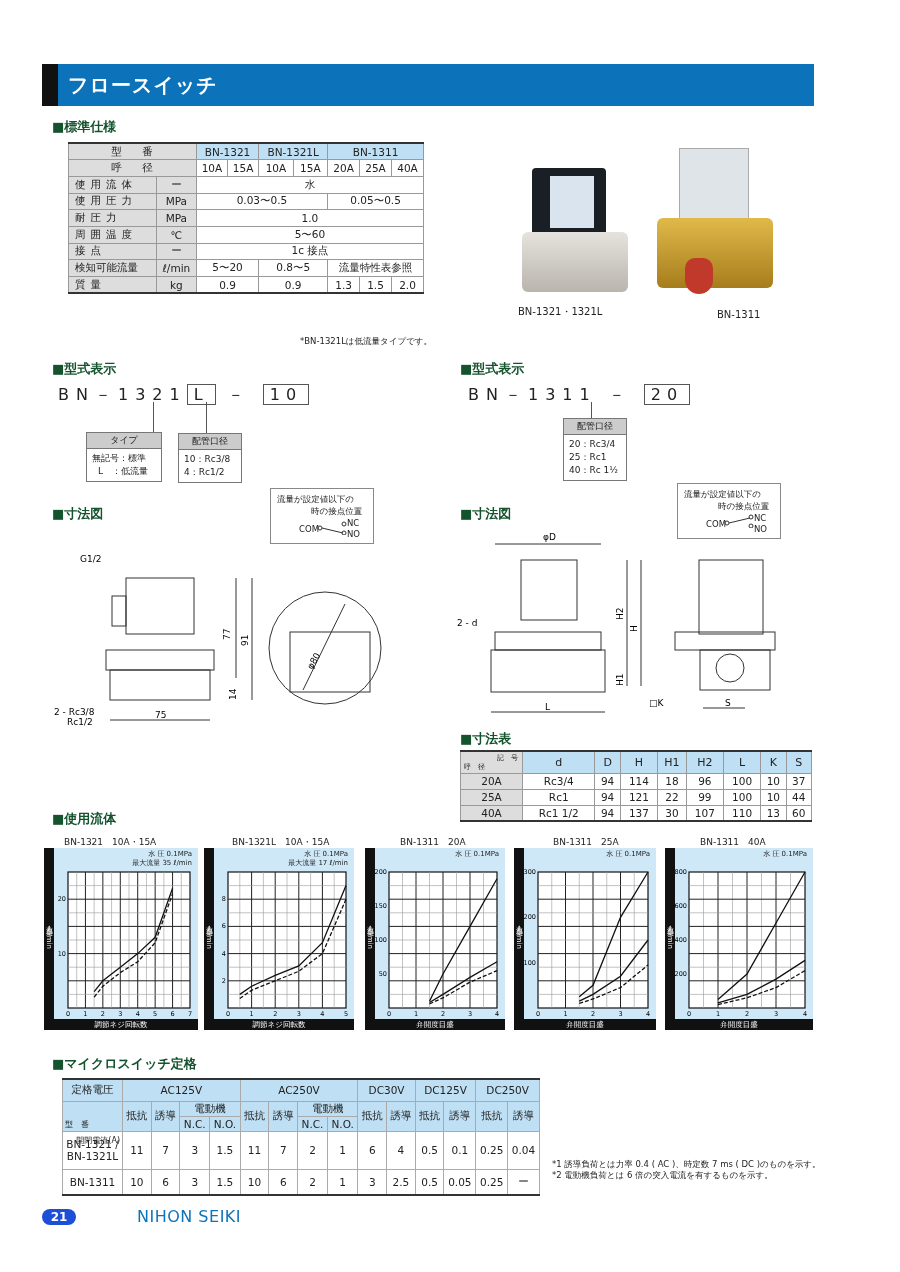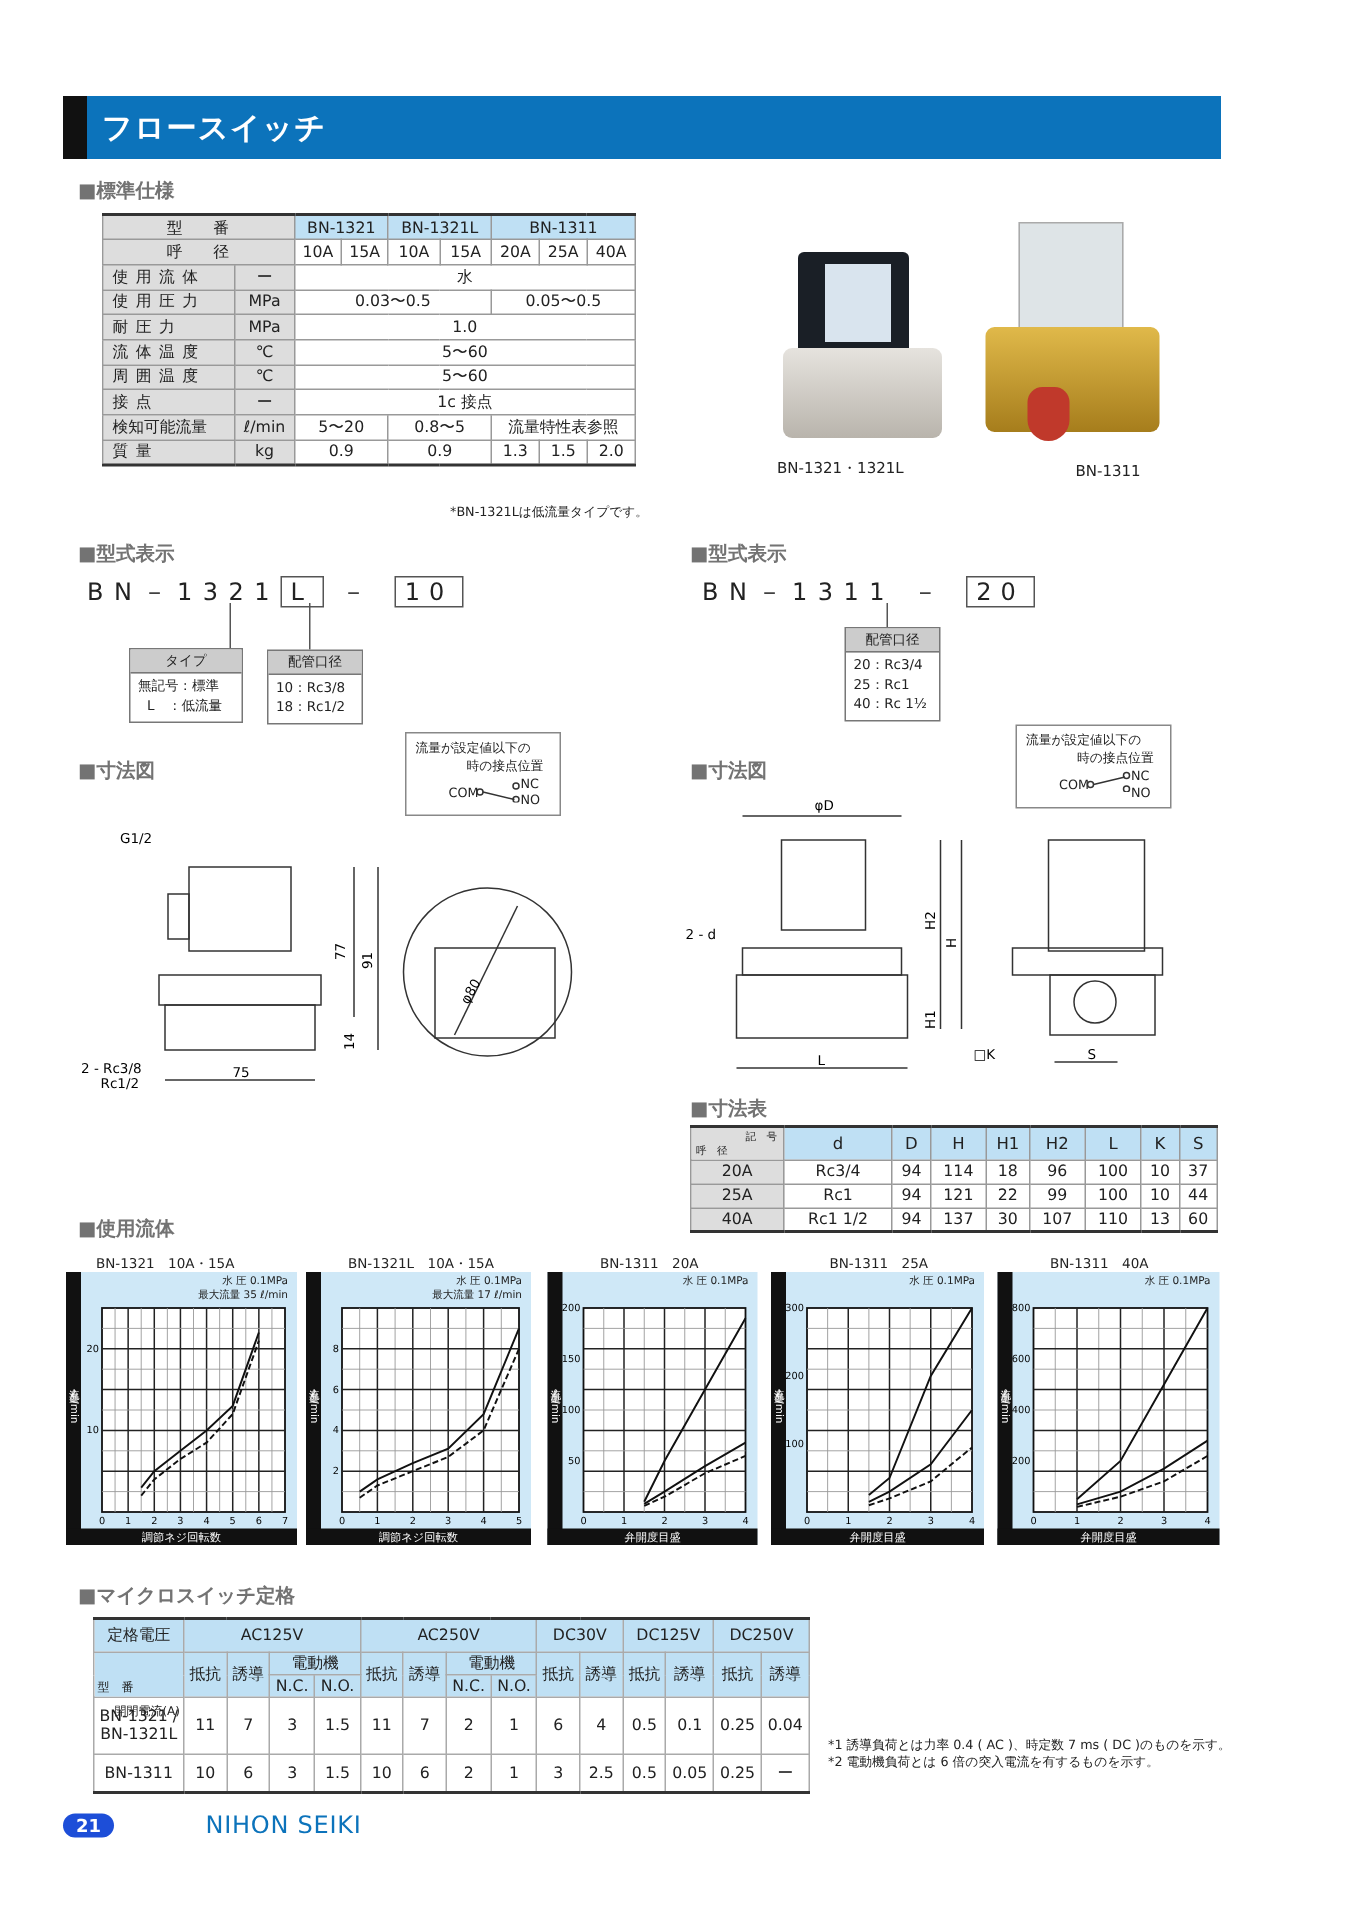--- a/index.html
+++ b/index.html
@@ -1,21 +1,21 @@
 <!DOCTYPE html>
 <html><head>
 <meta charset="utf-8">
 <style>
   * { box-sizing: border-box; margin: 0; padding: 0; }
   body { width: 900px; height: 1272px; background: #fff; font-family: "DejaVu Sans", "Liberation Sans", sans-serif; color: #222; position: relative; overflow: hidden; }
   .abs { position: absolute; }
   .title-bar { left: 42px; top: 64px; width: 772px; height: 42px; background: #0c73bb; }
   .title-bar .black { position:absolute; left:0; top:0; width:16px; height:42px; background:#111; }
   .title-bar .txt { position:absolute; left:26px; top:8px; color:#fff; font-size:20px; font-weight:bold; letter-spacing:1px; }
-  .sec { font-size: 13px; font-weight: bold; color:#737373; }
+  .sec { font-size: 13px; font-weight: bold; color:#14532d; }
   .sec::before { content:"■"; }
 
   table { border-collapse: collapse; }
   .spec td { border: 1px solid #999; font-size: 10.5px; text-align: center; height: 16.7px; padding: 0 2px; }
   .spec .lh { background: #ddd; text-align: justify; letter-spacing: 5px; padding-left: 6px; }
   .spec .unit { background: #ddd; }
   .spec .bh { background: #bfe0f4; }
   .spec tr:last-child td { border-bottom: 2px solid #333; }
   .spec tr:first-child td { border-top: 2px solid #333; }
 
@@ -84,25 +84,20 @@
         <td class="unit">MPa</td>
     <td colspan="4">0.03〜0.5</td>
     <td colspan="3">0.05〜0.5</td>
   </tr>
   <tr>
     <td class="lh">耐圧力</td>
         <td class="unit">MPa</td>
     <td colspan="7">1.0</td>
   </tr>
   <tr>
-    <td class="lh">流体温度</td>
-        <td class="unit">℃</td>
-    <td colspan="7">5〜60</td>
-  </tr>
-  <tr>
     <td class="lh">周囲温度</td>
         <td class="unit">℃</td>
     <td colspan="7">5〜60</td>
   </tr>
   <tr>
     <td class="lh">接点</td>
         <td class="unit">ー</td>
     <td colspan="7">1c 接点</td>
   </tr>
   <tr>
@@ -150,21 +145,21 @@
   <div class="hd">タイプ</div>
   <div class="bd">
       <div>無記号：標準</div>
       <div style="padding-left:6px">L　：低流量</div>
     </div>
 </div>
 <div class="abs legend-box" style="left:178px;top:433px;width:64px;">
   <div class="hd">配管口径</div>
   <div class="bd">
       <div>10：Rc3/8</div>
-      <div>18：Rc1/2</div>
+      <div>4：Rc1/2</div>
     </div>
 </div>
 
 <div class="abs sec" style="left:460px;top:360px;">型式表示</div>
 <div class="abs code" style="left:468px;top:384px;">
   <span>BN－1311 －</span>
   <span class="boxed">20</span>
 </div>
 <div class="abs" style="left:591px;top:402px;width:1px;height:16px;background:#555;"></div>
 <div class="abs legend-box" style="left:563px;top:418px;width:64px;">

